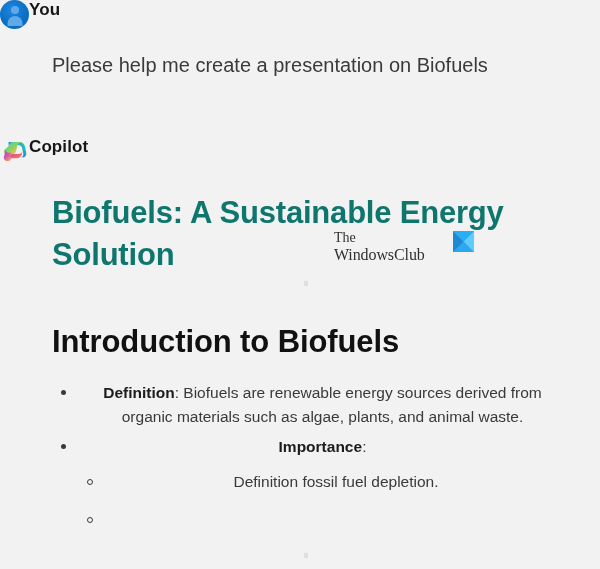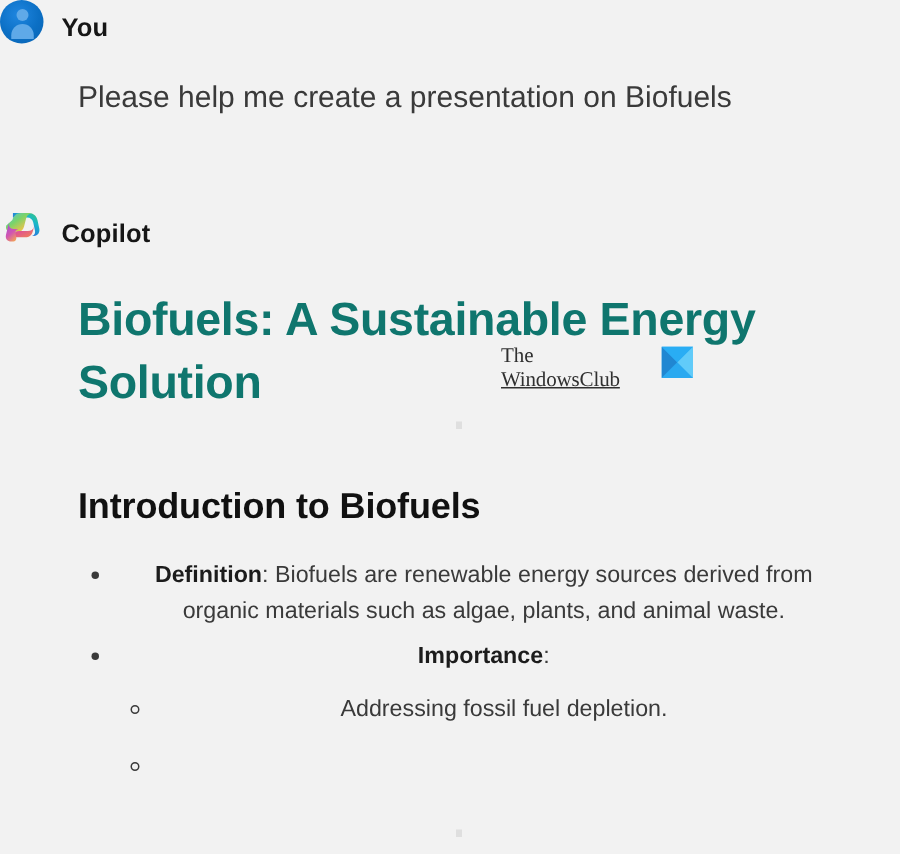--- a/index.html
+++ b/index.html
@@ -19,22 +19,21 @@
   .page {
     position: relative;
     width: 600px;
     height: 569px;
     box-sizing: border-box;
   }
 
   
   .msg-header {
     display: flex;
-    align-items: flex-end;
-    gap: 12px;
+    align-items: flex-start;
   }
 
   .avatar-user {
     width: 29px;
     height: 29px;
     border-radius: 50%;
     background: radial-gradient(circle at 42% 34%, #1f86e0 0%, #0b6fc4 55%, #0a63b2 100%);
     position: relative;
     flex: 0 0 auto;
   }
@@ -92,21 +91,21 @@
   .deck-title {
     font-size: 31px;
     font-weight: 600;
     line-height: 1.36;
     color: #0f766e;
     margin: 26px 0 0 0;
     letter-spacing: -0.2px;
   }
 
   .section-heading {
-    font-size: 24px;
+    font-size: 31px;
     font-weight: 600;
     line-height: 1.3;
     color: #111111;
     margin: 46px 0 8px 0;
     letter-spacing: -0.1px;
   }
 
   ul.level1 {
     list-style: none;
     margin: 18px 0 0 0;
@@ -173,21 +172,21 @@
   .watermark-text {
     display: flex;
     flex-direction: column;
     line-height: 1.12;
     font-size: 15px;
     color: #202020;
     font-family: "Liberation Serif", serif;
     justify-content: flex-end;
   }
   .watermark-text .wm-the { font-size: 14px; }
-  .watermark-text .wm-club { font-size: 14px; letter-spacing: -0.1px; text-decoration: underline; }
+  .watermark-text .wm-club { font-size: 16px; letter-spacing: -0.1px; }
   .watermark-mark {
     width: 21px;
     height: 21px;
     margin-top: 1px;
     margin-left: 24px;
     flex: 0 0 auto;
   }
 
   .speck {
     position: absolute;
@@ -260,21 +259,21 @@
           <span class="lead-label">Definition</span><span>:</span><span> Biofuels are renewable energy sources derived from organic materials such as algae, plants, and animal waste.</span>
         </li>
 
         <li>
           <span class="bullet-dot"></span>
           <span class="lead-label">Importance</span><span>:</span>
 
           <ul class="level2">
             <li>
               <span class="bullet-ring"></span>
-              <span>Addressing fossil fuel depletion.</span>
+              <span>Definition fossil fuel depletion.</span>
             </li>
             <li>
               <span class="bullet-ring"></span>
             </li>
           </ul>
         </li>
 
       </ul>
     </div>
   </div>

